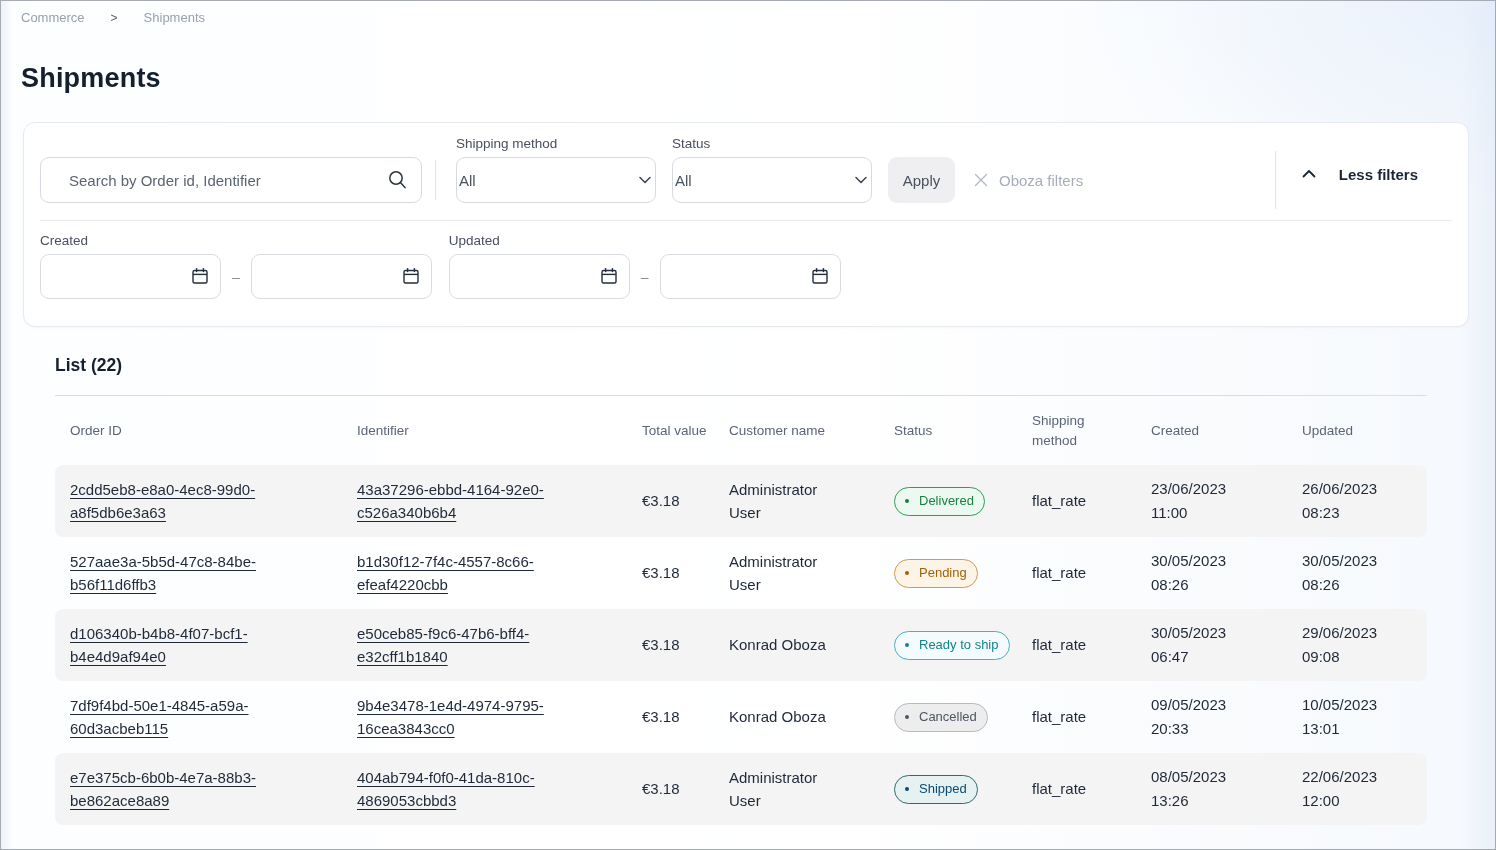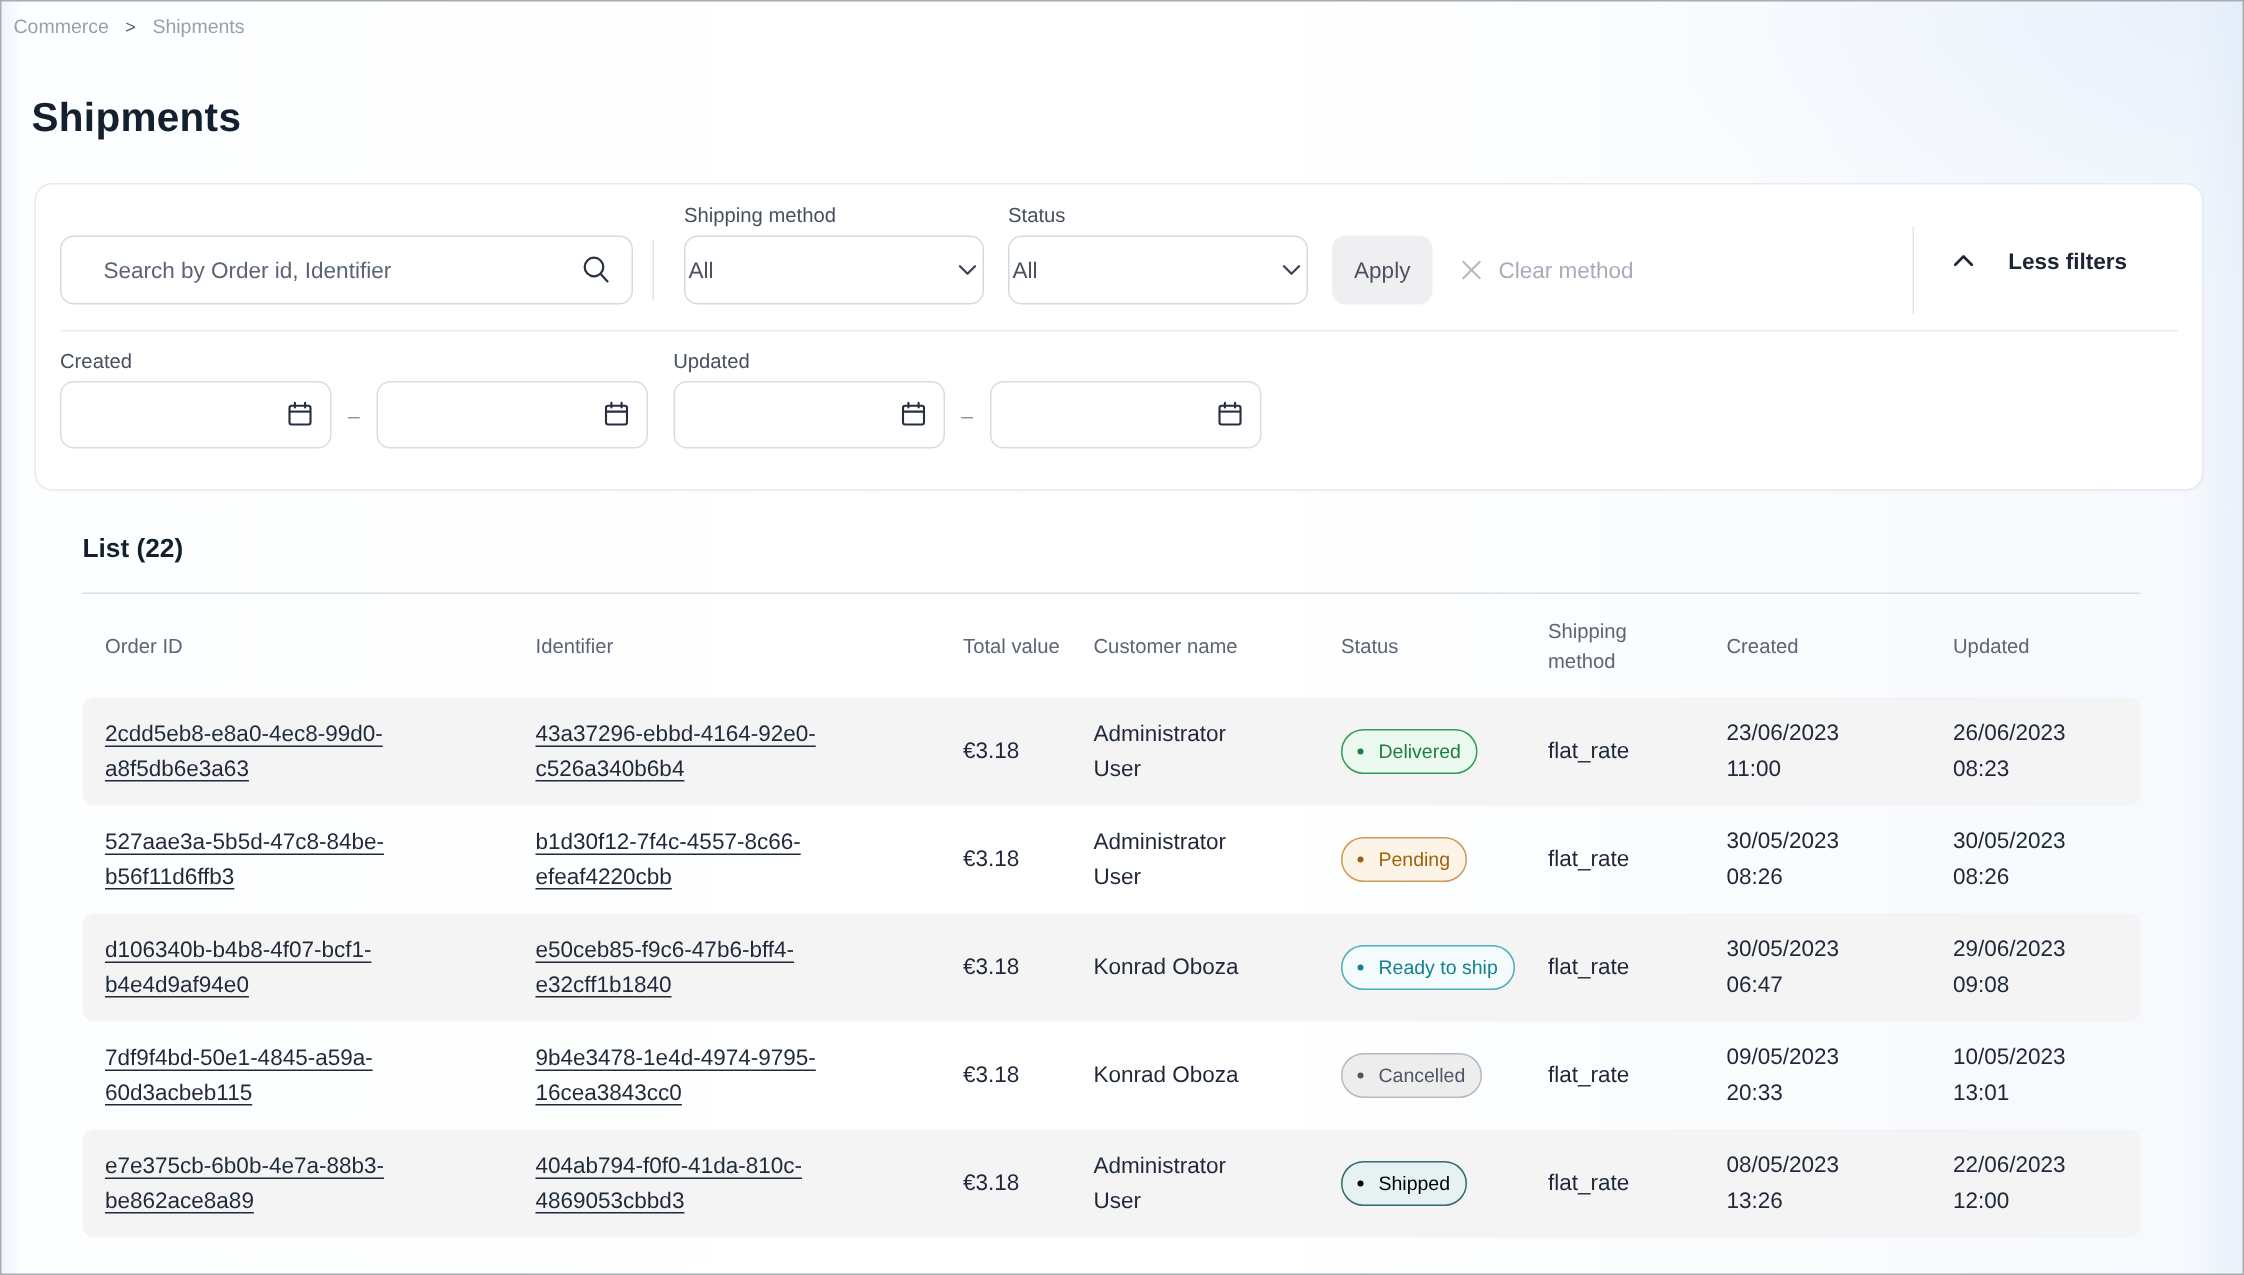--- a/index.html
+++ b/index.html
@@ -10,21 +10,21 @@
   }
   .viewport {
     width: 1496px; height: 850px;
     border: 1px solid #a6aab1;
     overflow: hidden;
     background:
       radial-gradient(600px 300px at 100% 0%, rgba(222,234,249,.55), rgba(255,255,255,0) 70%),
       linear-gradient(90deg, #eef3fb 0px, #fdfeff 13px, #ffffff 55%, #f6f9fd 97.6%, #e9f0f9 100%);
   }
   
-  .breadcrumb { margin: 9px 0 0 8px; font-size: 13px; color: #99a0ab; display: flex; gap: 11px; align-items: center; }
+  .breadcrumb { margin: 9px 0 0 20px; font-size: 13px; color: #99a0ab; display: flex; gap: 26px; align-items: center; }
   .breadcrumb .sep { color: #555e6a; font-size: 12px; }
   .breadcrumb .crumb { cursor: pointer; }
   
   h1.page-title { margin: 38px 0 0 20px; font-size: 27px; font-weight: 700; color: #14202f; letter-spacing: .2px; }
   
   .filter-card {
     margin: 28px 28px 0 22px; width: 1446;
     width: 1446px;
     background: #ffffff;
     border: 1px solid #e7eaee;
@@ -152,21 +152,21 @@
           </svg>
         </div>
       </div>
 
       <button class="apply-btn">Apply</button>
 
       <div class="clear-filters">
         <svg width="18" height="18" viewBox="0 0 18 18" fill="none">
           <path d="M3.5 3.5 L14.5 14.5 M14.5 3.5 L3.5 14.5" stroke="#b3bac4" stroke-width="1.4" stroke-linecap="round"></path>
         </svg>
-        <span>Clear method</span>
+        <span>Oboza filters</span>
       </div>
 
       <div class="right-group">
         <div class="vdiv v2"></div>
         <div class="less-filters">
           <svg width="18" height="18" viewBox="0 0 18 18" fill="none">
             <path d="M3.5 11.5 L9 6 L14.5 11.5" stroke="#1b2534" stroke-width="1.8" stroke-linecap="round" stroke-linejoin="round"></path>
           </svg>
           <span>Less filters</span>
         </div>
@@ -331,21 +331,21 @@
             <div class="t">13:01</div>
           </div>
   </div>
 
   <div class="trow grid striped">
     <div class="cell"><a class="idlink">e7e375cb-6b0b-4e7a-88b3-be862ace8a89</a></div>
     <div class="cell"><a class="idlink">404ab794-f0f0-41da-810c-4869053cbbd3</a></div>
     <div class="cell">€3.18</div>
     <div class="cell name"><span>Administrator User</span></div>
     <div class="cell">
-      <span class="badge" style="color: #000000; border-color: rgb(51, 106, 109); background: rgb(230, 241, 241);">
+      <span class="badge" style="color: #0c4a6e; border-color: rgb(51, 106, 109); background: rgb(230, 241, 241);">
         <span class="dot"></span>
         <span class="blabel">Shipped</span>
       </span>
     </div>
     <div class="cell">flat_rate</div>
     <div class="cell dt">
             <div class="d">08/05/2023</div>
             <div class="t">13:26</div>
           </div>
     <div class="cell dt">

